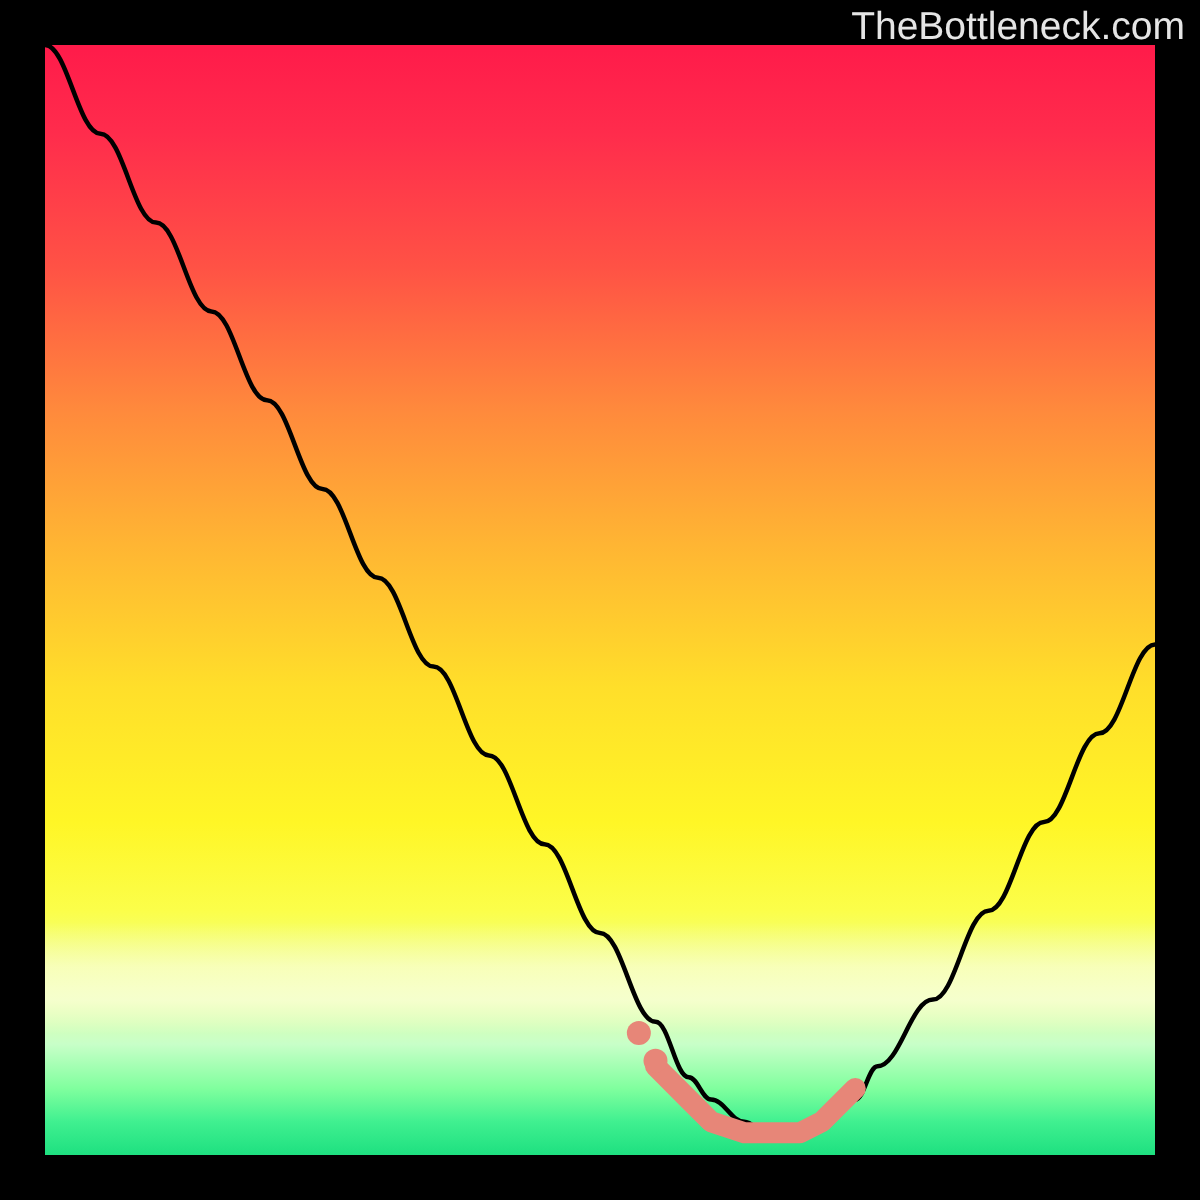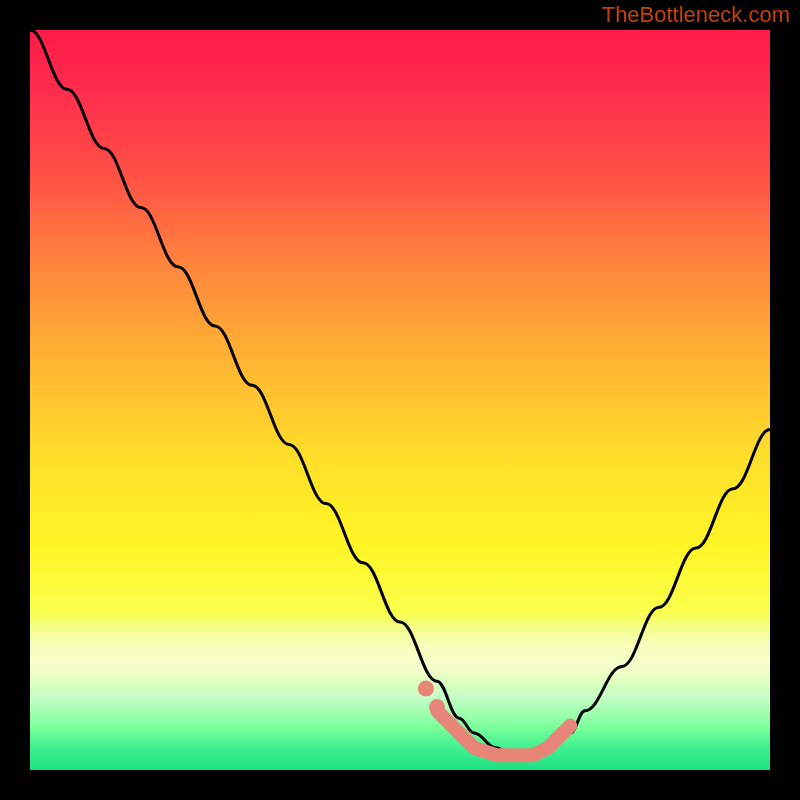--- a/index.html
+++ b/index.html
@@ -8,22 +8,22 @@
     height: 800px;
     background: #000000;
     position: relative;
     overflow: hidden;
     font-family: Arial, Helvetica, sans-serif;
   }
   .attribution {
     position: absolute;
     top: 2px;
     right: 10px;
-    color: #c2410c;
-    font-size: 22px;
+    color: #e5e5e5;
+    font-size: 26px;
     z-index: 10;
   }
   .plot-area {
     position: absolute;
     left: 30px;
     top: 30px;
     width: 740px;
     height: 740px;
     overflow: hidden;
   }

